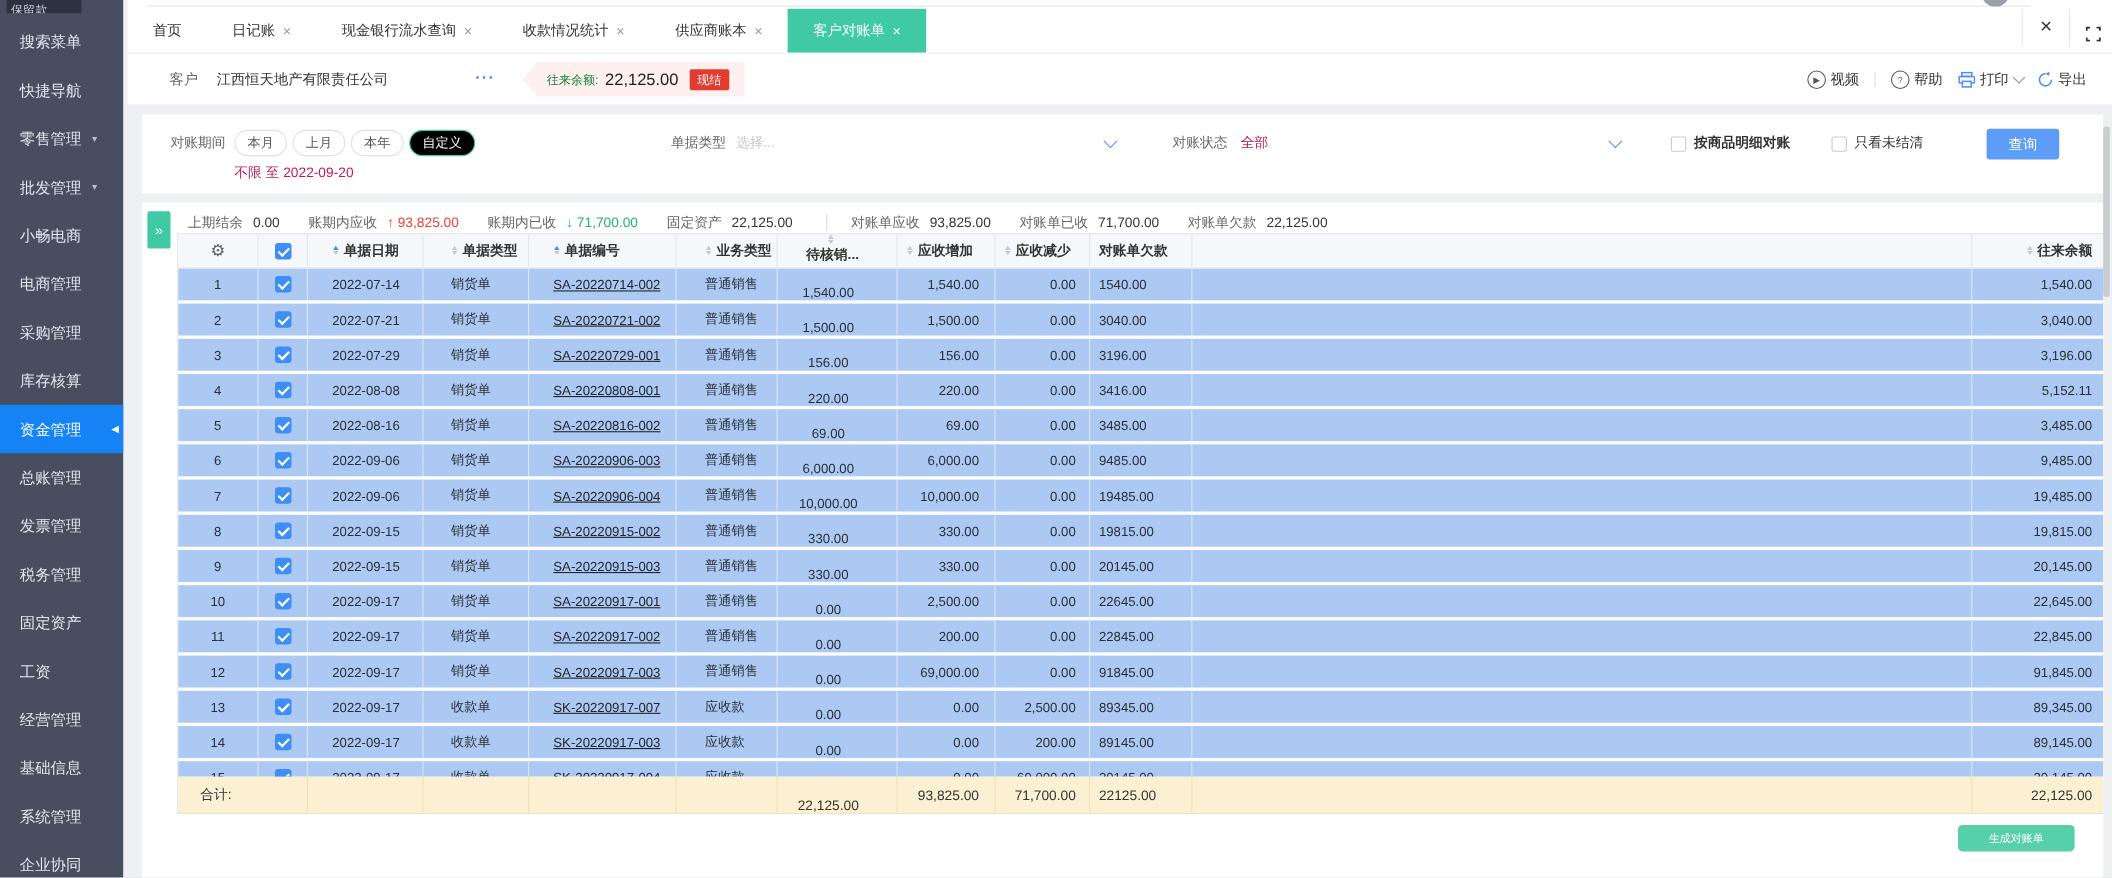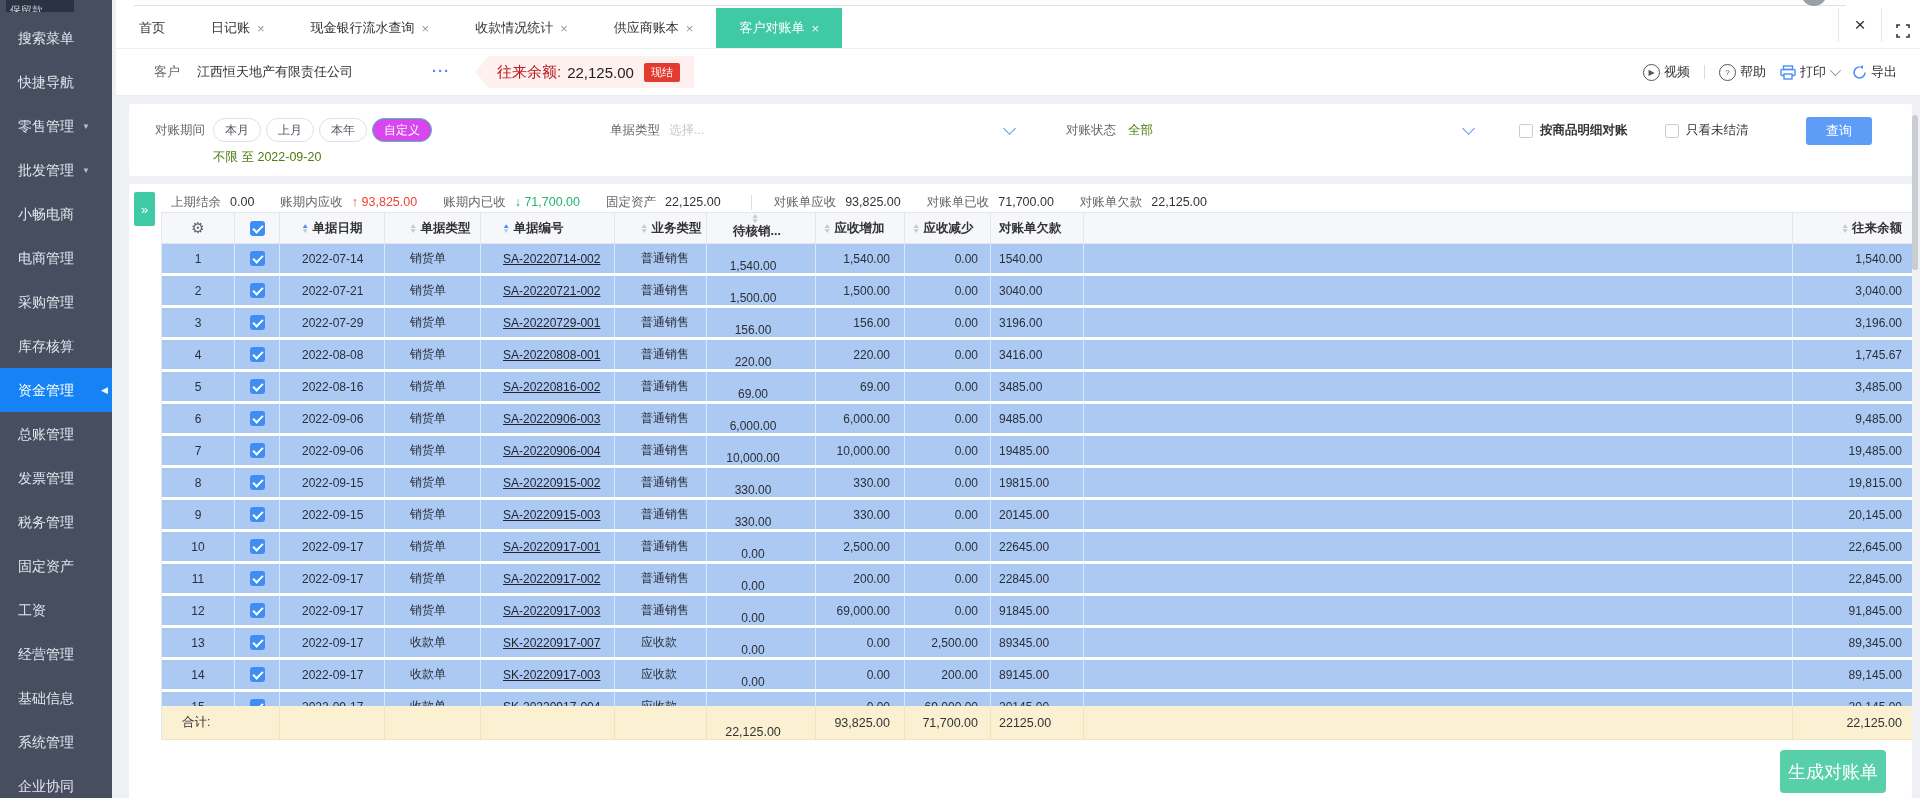--- a/index.html
+++ b/index.html
@@ -32,37 +32,37 @@
   .win-btn{width:42px;text-align:center;font-size:19px;color:#333;cursor:pointer;line-height:38px;}
   .avatar-sliver{position:absolute;left:1685px;top:-20px;width:26px;height:26px;border-radius:50%;background:#99a0a8;}
 
   
   .toolbar{position:absolute;left:0;top:48px;width:1808px;height:48px;background:#fff;border-top:1px solid #f0f1f3;border-bottom:1px solid #e9ebef;box-sizing:border-box;}
   .cust-label{position:absolute;left:38px;top:0;line-height:46px;font-size:13px;color:#666;}
   .cust-value{position:absolute;left:81px;top:0;line-height:46px;font-size:13px;color:#333;}
   .more-dots{position:absolute;left:316px;top:0;line-height:44px;font-size:15px;color:#4a8df5;font-weight:bold;letter-spacing:1px;cursor:pointer;}
   .balance-panel{position:absolute;left:359px;top:7px;height:32px;background:#fdf0ee;display:flex;align-items:center;padding:0 14px 0 22px;
     clip-path:polygon(14px 0,100% 0,100% 100%,14px 100%,0 50%);}
-  .balance-label{font-size:15px;color:#b91c1c;}
+  .balance-label{font-size:11px;color:#15803d;}
   .balance-value{font-size:15px;color:#222;margin-left:6px;}
   .settle-badge{margin-left:10px;background:#e23b30;color:#fff;font-size:11px;padding:2px 7px;border-radius:2px;}
   .tb-actions{position:absolute;right:27px;top:0;height:46px;display:flex;align-items:center;gap:14px;font-size:13px;color:#333;}
   .tb-item{display:flex;align-items:center;gap:4px;cursor:pointer;}
   .circ-icon{display:inline-flex;width:15px;height:15px;border:1.2px solid #555;border-radius:50%;align-items:center;justify-content:center;font-size:8px;color:#555;}
   .tb-divider{width:1px;height:14px;background:#ddd;}
   .chev{display:inline-block;width:7px;height:7px;border-right:1.5px solid #999;border-bottom:1.5px solid #999;transform:rotate(45deg) translateY(-2px);}
 
   
   .filter-card{position:absolute;left:13px;top:104px;width:1783px;height:72px;background:#fff;border-radius:2px;}
   .f-label{position:absolute;font-size:12.5px;color:#666;}
-  .f-value{position:absolute;font-size:12.5px;color:#4d7c0f;}
+  .f-value{position:absolute;font-size:12.5px;color:#be185d;}
   .f-placeholder{position:absolute;font-size:12.5px;color:#c3c7cf;}
   .chips{position:absolute;left:84px;top:14px;display:flex;gap:5px;}
   .chip{height:24px;line-height:22px;padding:0 11px;border:1px solid #dde0e6;border-radius:12px;font-size:12px;color:#556;box-sizing:border-box;cursor:pointer;background:#fff;white-space:nowrap;}
-  .chip.active{background:#d946ef;border-color:#3fc9a4;color:#fff;}
+  .chip.active{background:#000000;border-color:#3fc9a4;color:#fff;}
   .blue-caret{position:absolute;width:8px;height:8px;border-right:1.6px solid #5b8ff9;border-bottom:1.6px solid #5b8ff9;transform:rotate(45deg);cursor:pointer;}
   .f-check{position:absolute;display:flex;align-items:center;gap:7px;font-size:12.5px;color:#333;cursor:pointer;}
   .box{width:14px;height:14px;border:1px solid #c8ccd4;border-radius:2px;background:#fff;box-sizing:border-box;}
   .query-btn{position:absolute;left:1677px;top:13px;width:66px;height:28px;background:#5e9df7;border:none;border-radius:3px;color:#fff;font-size:13px;cursor:pointer;font-family:inherit;}
 
   
   .table-card{position:absolute;left:13px;top:184px;width:1783px;height:614px;background:#fff;border-radius:2px;}
   .expand-tab{position:absolute;left:5px;top:8px;width:21px;height:34px;background:#3fc9a4;color:#fff;font-size:13px;
     display:flex;align-items:center;justify-content:center;border-radius:2px;cursor:pointer;}
   .summary{position:absolute;left:42px;top:5px;height:26px;display:flex;align-items:center;font-size:12.5px;white-space:nowrap;}
@@ -98,21 +98,21 @@
   .c-fill{flex:1;}
   .c-balance{width:120px;justify-content:flex-end;padding-right:10px;}
   .hcell.c-num,.hcell.c-check{padding-left:0;justify-content:center;}
   .hcell.c-pending,.hcell.c-increase,.hcell.c-decrease{justify-content:flex-start;}
   .doclink{text-decoration:underline;color:#23262c;cursor:pointer;}
   .cb{position:relative;width:15px;height:15px;background:#3e8ef5;border-radius:3px;display:inline-block;}
   .cb::after{content:"";position:absolute;left:5px;top:2px;width:4px;height:8px;border:solid #fff;border-width:0 2px 2px 0;transform:rotate(45deg);}
   .gfoot{display:flex;height:34px;background:#fcf0d3;align-items:flex-end;font-size:12.5px;color:#333;border-bottom:1px solid #f0e3c2;box-sizing:border-box;}
   .gfoot .cell{border-left:1px solid #f0e2bd;}
   .f-total{width:117px;padding-left:20px;box-sizing:border-box;}
-  .generate-btn{position:absolute;right:26px;top:566px;width:106px;height:43px;background:#57cfa9;border:none;border-radius:4px;color:#fff;font-size:18px;cursor:pointer;font-family:inherit;}
+  .generate-btn{position:absolute;right:26px;top:566px;width:106px;height:24px;background:#57cfa9;border:none;border-radius:4px;color:#fff;font-size:10px;cursor:pointer;font-family:inherit;}
 
   
   .page-scroll-thumb{position:absolute;right:2px;top:115px;width:6px;height:155px;background:#c9ccd1;border-radius:3px;}
   svg{display:block;}
 </style>
 </head>
 <body>
 
 <div class="window">
 
@@ -402,21 +402,21 @@
               <div class="cell c-doctype">销货单</div>
               <div class="cell c-docno">
                 <span class="doclink">SA-20220808-001</span>
               </div>
               <div class="cell c-biztype">普通销售</div>
               <div class="cell c-pending">220.00</div>
               <div class="cell c-increase">220.00</div>
               <div class="cell c-decrease">0.00</div>
               <div class="cell c-owed">3416.00</div>
               <div class="cell c-fill"></div>
-              <div class="cell c-balance">1,745.67</div>
+              <div class="cell c-balance">5,152.11</div>
             </div>
             <div class="row">
               <div class="cell c-num">5</div>
               <div class="cell c-check">
                 <span class="cb"></span>
               </div>
               <div class="cell c-date">2022-08-16</div>
               <div class="cell c-doctype">销货单</div>
               <div class="cell c-docno">
                 <span class="doclink">SA-20220816-002</span>

